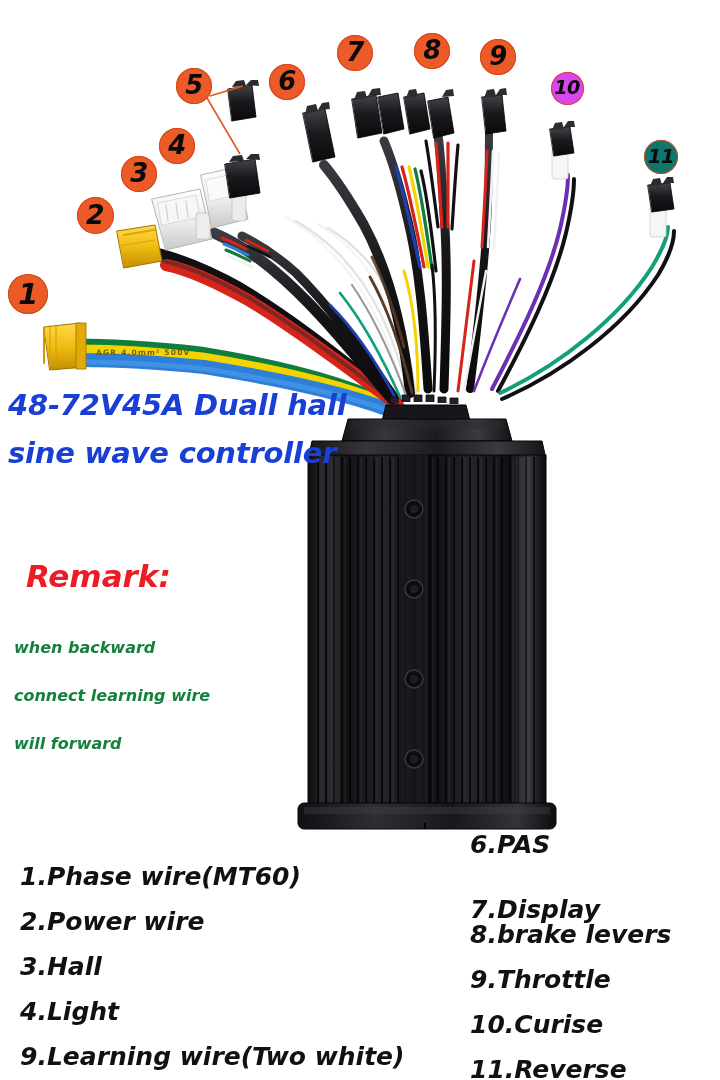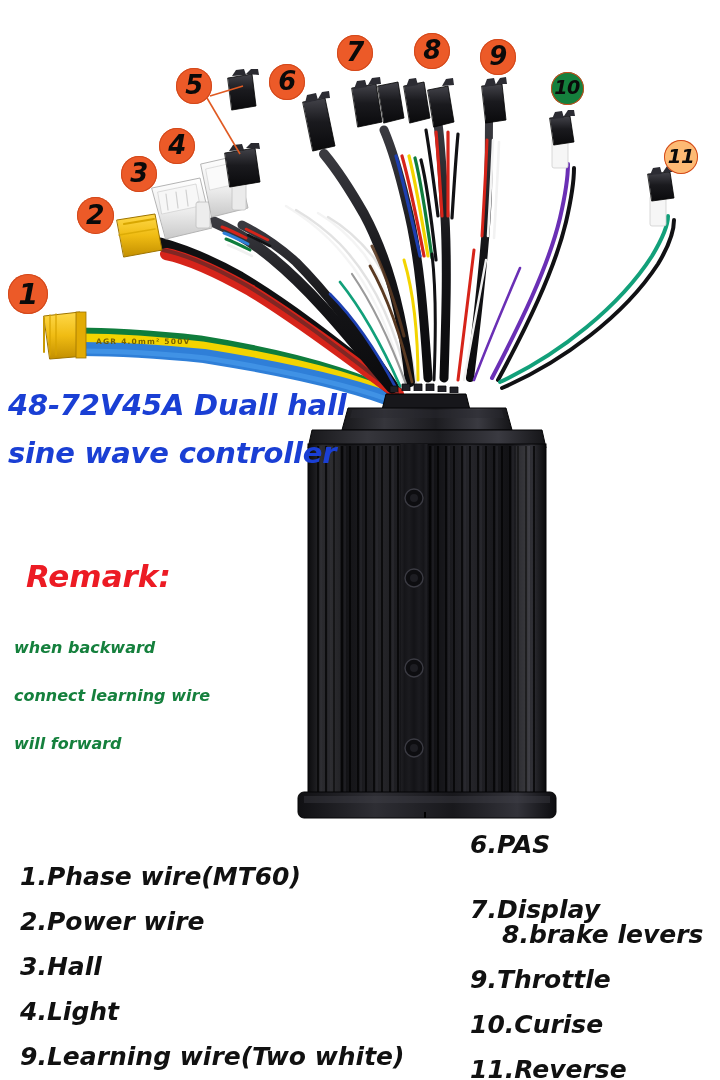--- a/index.html
+++ b/index.html
@@ -6,21 +6,21 @@
   body{
     width:720px;height:1080px;
     background:#ffffff;
     font-family:"Liberation Sans",sans-serif;
     overflow:hidden;
     position:relative;
   }
   #stage{position:absolute;left:0;top:0;width:720px;height:1080px;overflow:hidden;background:#fff;}
 
   
-  #photo{position:absolute;left:0;top:6px;width:720px;height:830px;}
+  #photo{position:absolute;left:0;top:17px;width:720px;height:830px;}
   #photo svg{position:absolute;left:0;top:0;}
 
   
   .badge{
     position:absolute;
     border-radius:50%;
     background:#ec5a28;
     box-shadow:0 0 0 1px #d2481b inset;
     color:#0a0a0a;
     font-family:"DejaVu Sans",sans-serif;
@@ -361,22 +361,22 @@
   <div id="badges">
       <div class="badge" style="left: 8px; top: 274px; width: 40px; height: 40px; background: rgb(236, 90, 40); color: rgb(10, 10, 10); font-size: 28.8px;">1</div>
       <div class="badge" style="left: 76.5px; top: 196.5px; width: 37px; height: 37px; background: rgb(236, 90, 40); color: rgb(10, 10, 10); font-size: 26.64px;">2</div>
       <div class="badge" style="left: 121px; top: 156px; width: 36px; height: 36px; background: rgb(236, 90, 40); color: rgb(10, 10, 10); font-size: 25.92px;">3</div>
       <div class="badge" style="left: 159px; top: 128px; width: 36px; height: 36px; background: rgb(236, 90, 40); color: rgb(10, 10, 10); font-size: 25.92px;">4</div>
       <div class="badge" style="left: 176px; top: 68px; width: 36px; height: 36px; background: rgb(236, 90, 40); color: rgb(10, 10, 10); font-size: 25.92px;">5</div>
       <div class="badge" style="left: 269px; top: 64px; width: 36px; height: 36px; background: rgb(236, 90, 40); color: rgb(10, 10, 10); font-size: 25.92px;">6</div>
       <div class="badge" style="left: 337px; top: 35px; width: 36px; height: 36px; background: rgb(236, 90, 40); color: rgb(10, 10, 10); font-size: 25.92px;">7</div>
       <div class="badge" style="left: 414px; top: 33px; width: 36px; height: 36px; background: rgb(236, 90, 40); color: rgb(10, 10, 10); font-size: 25.92px;">8</div>
       <div class="badge" style="left: 480px; top: 39px; width: 36px; height: 36px; background: rgb(236, 90, 40); color: rgb(10, 10, 10); font-size: 25.92px;">9</div>
-      <div class="badge" style="left: 550.5px; top: 71.5px; width: 33px; height: 33px; background: #15803d; color: rgb(10, 10, 10); font-size: 19.14px;">10</div>
-      <div class="badge" style="left: 644px; top: 140px; width: 34px; height: 34px; background: #fdba74; color: rgb(10, 10, 10); font-size: 19.72px; margin-left: 20px;">11</div>
+      <div class="badge" style="left: 550.5px; top: 71.5px; width: 33px; height: 33px; background: #d946ef; color: rgb(10, 10, 10); font-size: 19.14px;">10</div>
+      <div class="badge" style="left: 644px; top: 140px; width: 34px; height: 34px; background: #0f766e; color: rgb(10, 10, 10); font-size: 19.72px;">11</div>
     </div>
 
   <div class="title-line" style="left:8px;top:388px;">48-72V45A Duall hall</div>
   <div class="title-line" style="left:8px;top:436px;">sine wave controller</div>
 
   <div id="remark-head" style="left:26px;top:558px;">Remark:</div>
 
   <div class="remark-line" style="left:14px;top:638px;">when backward</div>
   <div class="remark-line" style="left:14px;top:734px;">will forward</div>
   <div class="remark-line" style="left:14px;top:686px;">connect learning wire</div>
@@ -384,19 +384,19 @@
   <div id="legend-left">
       <div class="legend-item" style="left: 20px; top: 862px;">1.Phase wire(MT60)</div>
       <div class="legend-item" style="left: 20px; top: 907px;">2.Power wire</div>
       <div class="legend-item" style="left: 20px; top: 952px;">3.Hall</div>
       <div class="legend-item" style="left: 20px; top: 997px;">4.Light</div>
       <div class="legend-item" style="left: 20px; top: 1042px;">9.Learning wire(Two white)</div>
     </div>
   <div id="legend-right">
       <div class="legend-item" style="left: 470px; top: 830px;">6.PAS</div>
       <div class="legend-item" style="left: 470px; top: 875px; margin-top: 20px;">7.Display</div>
-      <div class="legend-item" style="left: 470px; top: 920px; margin-left: 32px;">8.brake levers</div>
+      <div class="legend-item" style="left: 470px; top: 920px;">8.brake levers</div>
       <div class="legend-item" style="left: 470px; top: 965px;">9.Throttle</div>
       <div class="legend-item" style="left: 470px; top: 1010px;">10.Curise</div>
       <div class="legend-item" style="left: 470px; top: 1055px;">11.Reverse</div>
     </div>
 
 </div>
 
 </body></html>

